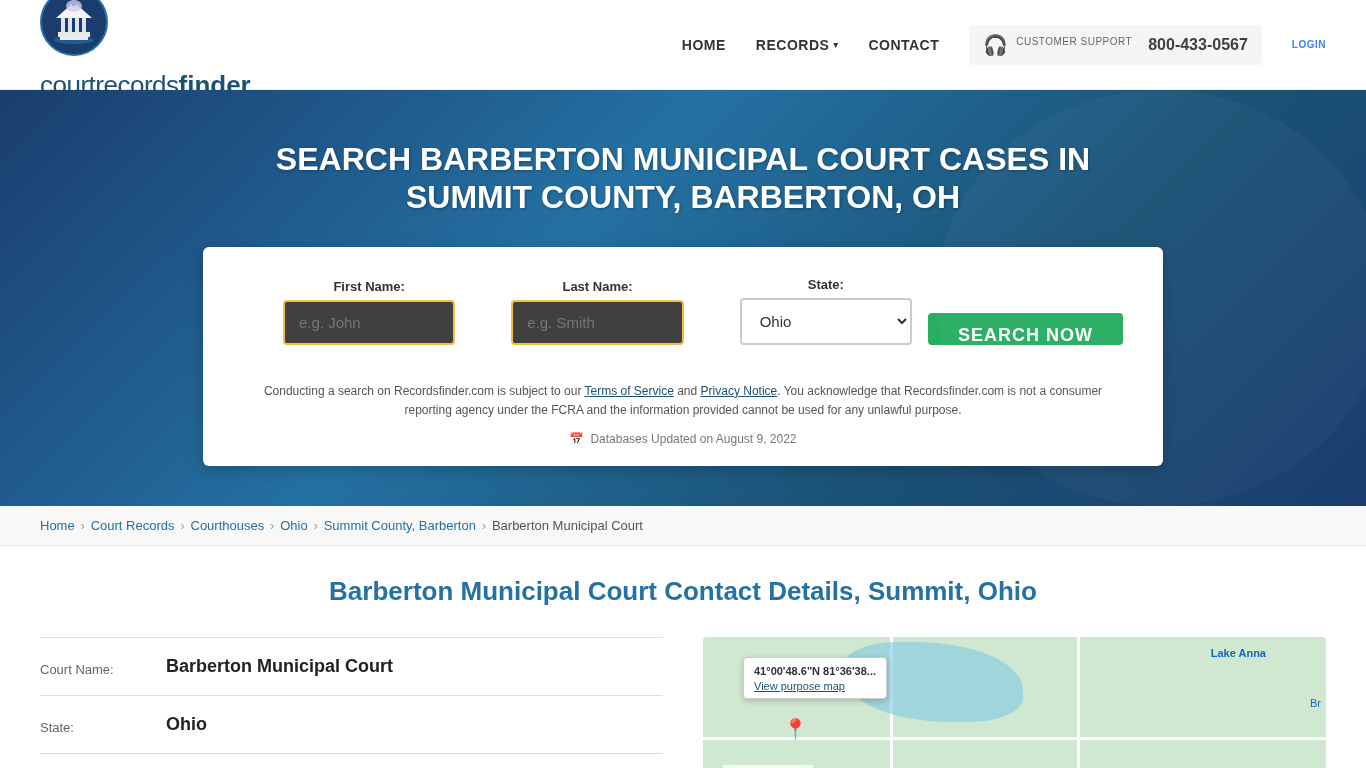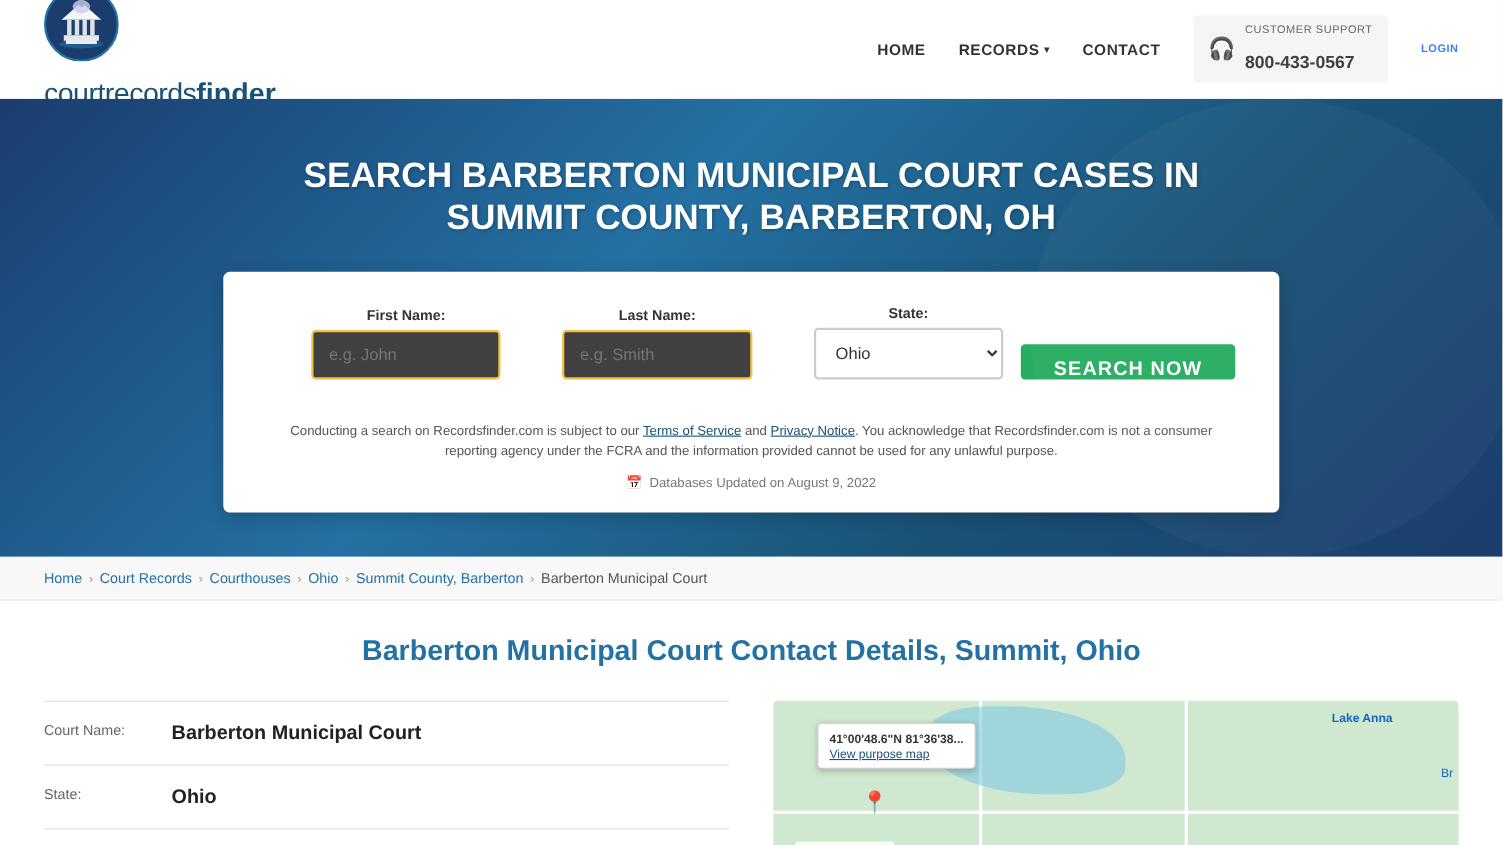--- a/index.html
+++ b/index.html
@@ -55,21 +55,20 @@
       background: #f5f5f5;
       border-radius: 4px;
       padding: 8px 14px;
     }
     .headphone-icon {
       font-size: 20px;
       color: #1a5276;
     }
     .support-text {
       display: flex;
-      flex-direction: column;
       gap: 16px;
     }
     .support-label {
       font-size: 10px;
       color: #666;
       text-transform: uppercase;
       letter-spacing: 0.5px;
     }
     .support-number {
       font-size: 16px;
@@ -242,24 +241,24 @@
     .details-map-row {
       display: flex;
       gap: 40px;
     }
     .details-panel {
       flex: 1;
       border-top: 1px solid #ddd;
     }
     .detail-row {
       display: flex;
-      align-items: flex-start;
+      align-items: flex-end;
       padding: 18px 0;
       border-bottom: 1px solid #ddd;
-      gap: 16px;
+      gap: 26px;
     }
     .detail-label {
       font-size: 13px;
       color: #666;
       min-width: 100px;
     }
     .detail-value {
       font-size: 18px;
       font-weight: 700;
       color: #222;

